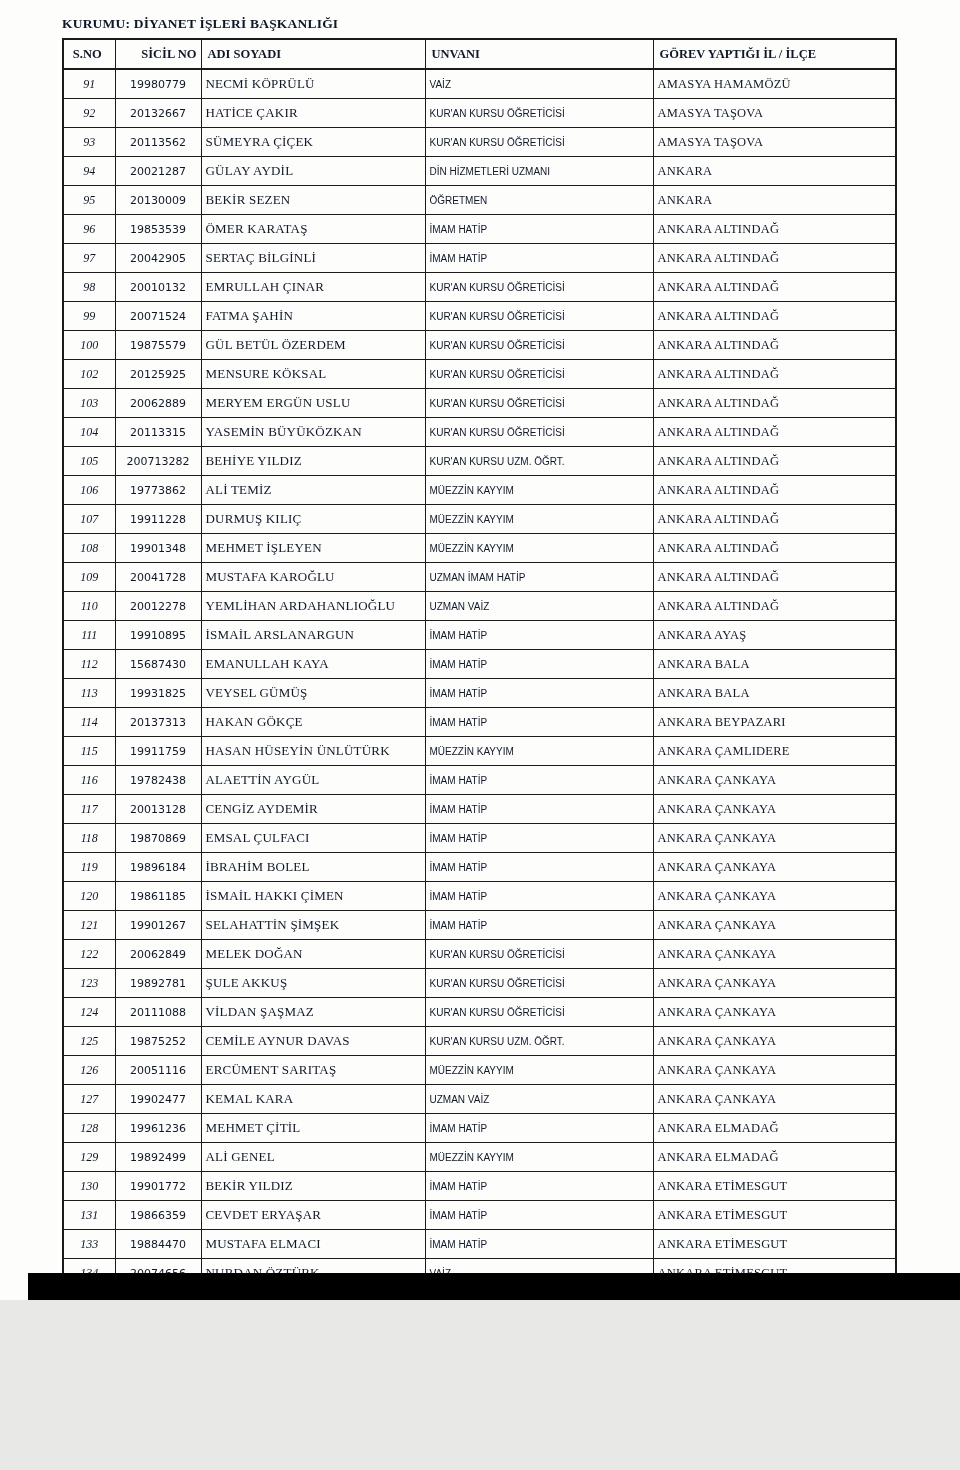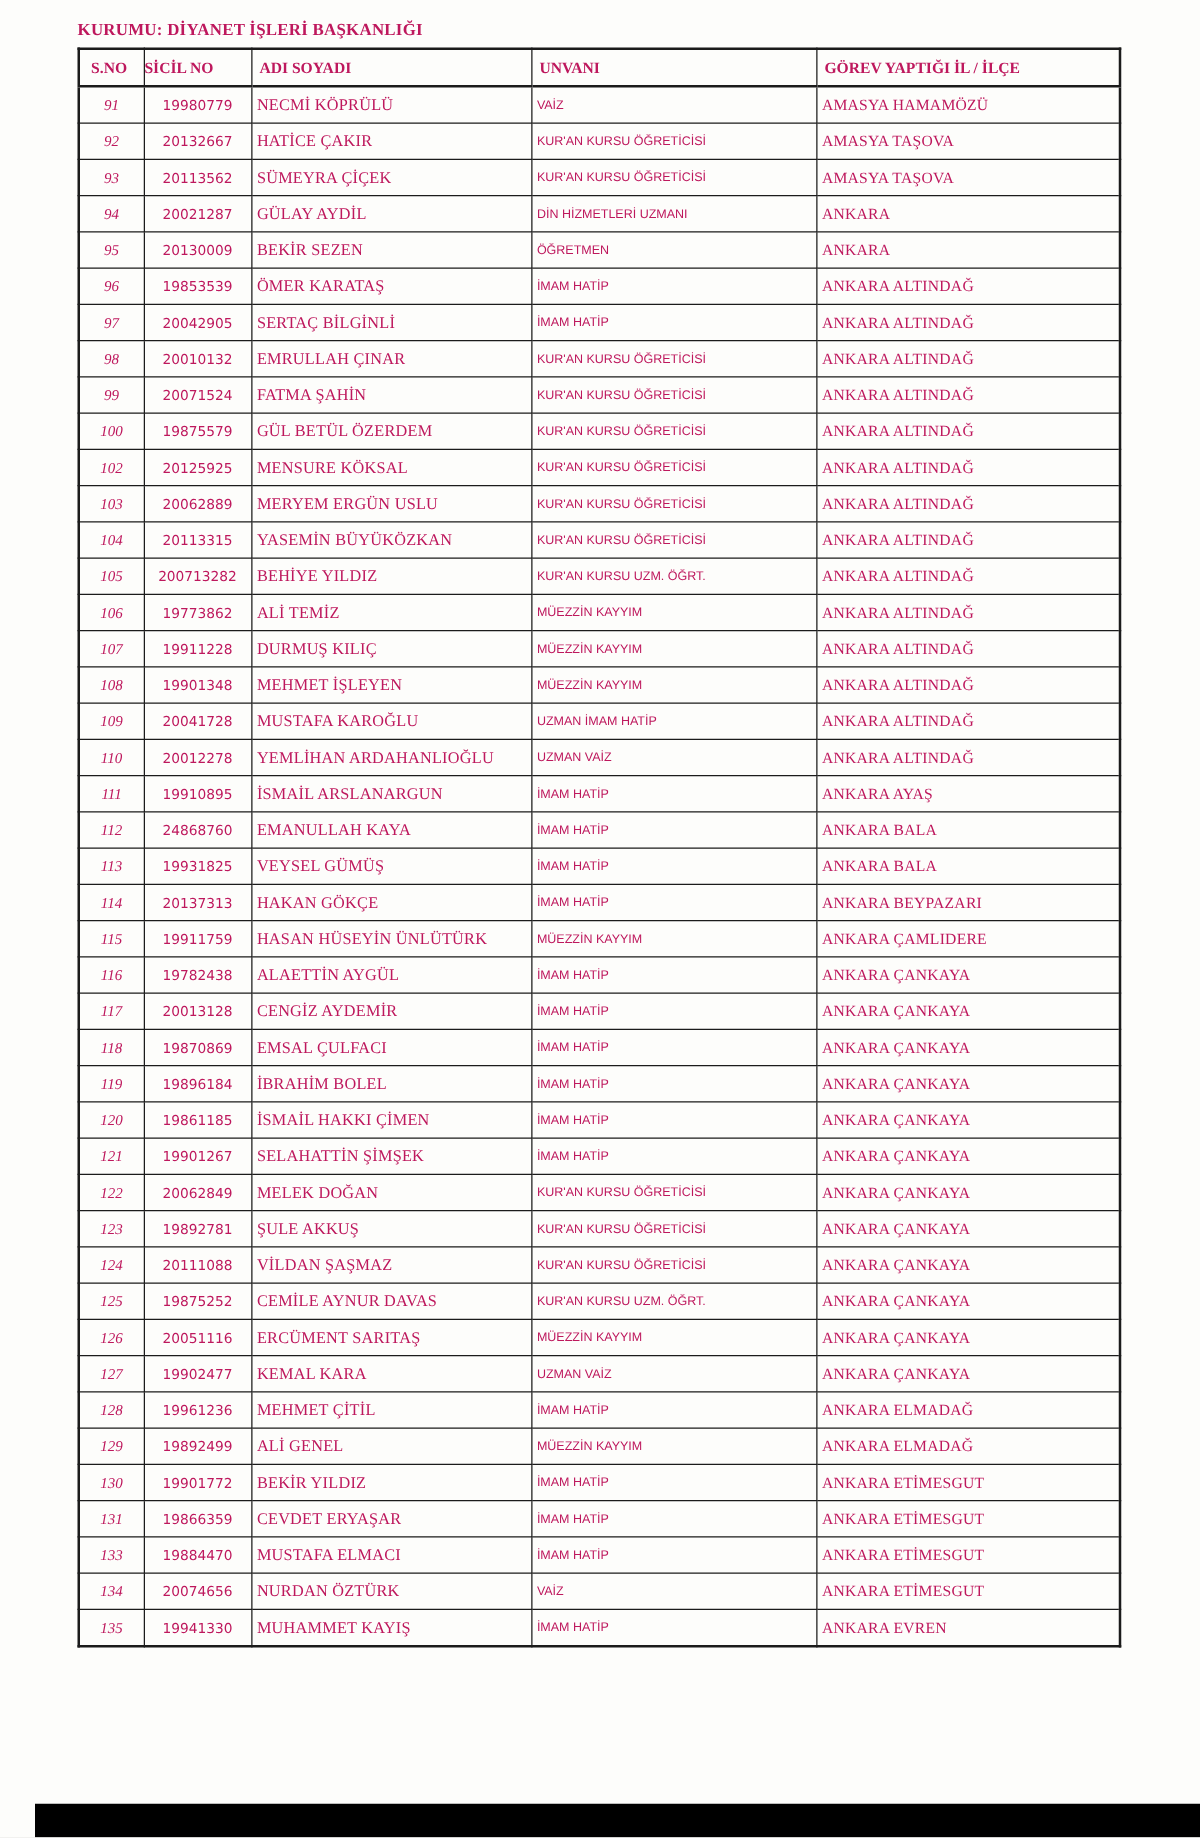--- a/index.html
+++ b/index.html
@@ -3,26 +3,26 @@
 <meta charset="utf-8">
 <style>
   html, body {
     margin: 0;
     padding: 0;
     background: #e8e8e6;
   }
   .page {
     position: relative;
     width: 960px;
-    height: 1470px;
+    height: 1300px;
     margin: 0 auto;
     background: #fdfdfb;
     overflow: hidden;
     font-family: "Liberation Serif", serif;
-    color: #be185d;
+    color: #0f172a;
   }
   .doc-title {
     position: absolute;
     left: 62px;
     top: 16px;
     font-size: 13.5px;
     font-weight: bold;
     letter-spacing: 0.2px;
   }
   table.roster {
@@ -44,21 +44,21 @@
   }
   table.roster th {
     font-size: 12.5px;
     font-weight: bold;
     text-align: left;
     padding-left: 6px;
     border-bottom: 2px solid #1b1b1b;
     background: #fdfdfb;
   }
   table.roster th.h-0 { text-align: center; padding-left: 0; }
-  table.roster th.h-1 { text-align: left; padding-left: 0; }
+  table.roster th.h-1 { text-align: right; padding-left: 0; }
   td.col-0 {
     text-align: center;
     font-size: 12px;
     font-family: "Liberation Serif", serif;
     font-style: italic;
   }
   td.col-1 {
     text-align: center;
     font-size: 11px;
     font-family: "DejaVu Sans", sans-serif;
@@ -250,21 +250,21 @@
         </tr>
         <tr>
           <td class="col-0">111</td>
           <td class="col-1">19910895</td>
           <td class="col-2">İSMAİL ARSLANARGUN</td>
           <td class="col-3">İMAM HATİP</td>
           <td class="col-4">ANKARA AYAŞ</td>
         </tr>
         <tr>
           <td class="col-0">112</td>
-          <td class="col-1">24868760</td>
+          <td class="col-1">15687430</td>
           <td class="col-2">EMANULLAH KAYA</td>
           <td class="col-3">İMAM HATİP</td>
           <td class="col-4">ANKARA BALA</td>
         </tr>
         <tr>
           <td class="col-0">113</td>
           <td class="col-1">19931825</td>
           <td class="col-2">VEYSEL GÜMÜŞ</td>
           <td class="col-3">İMAM HATİP</td>
           <td class="col-4">ANKARA BALA</td>

